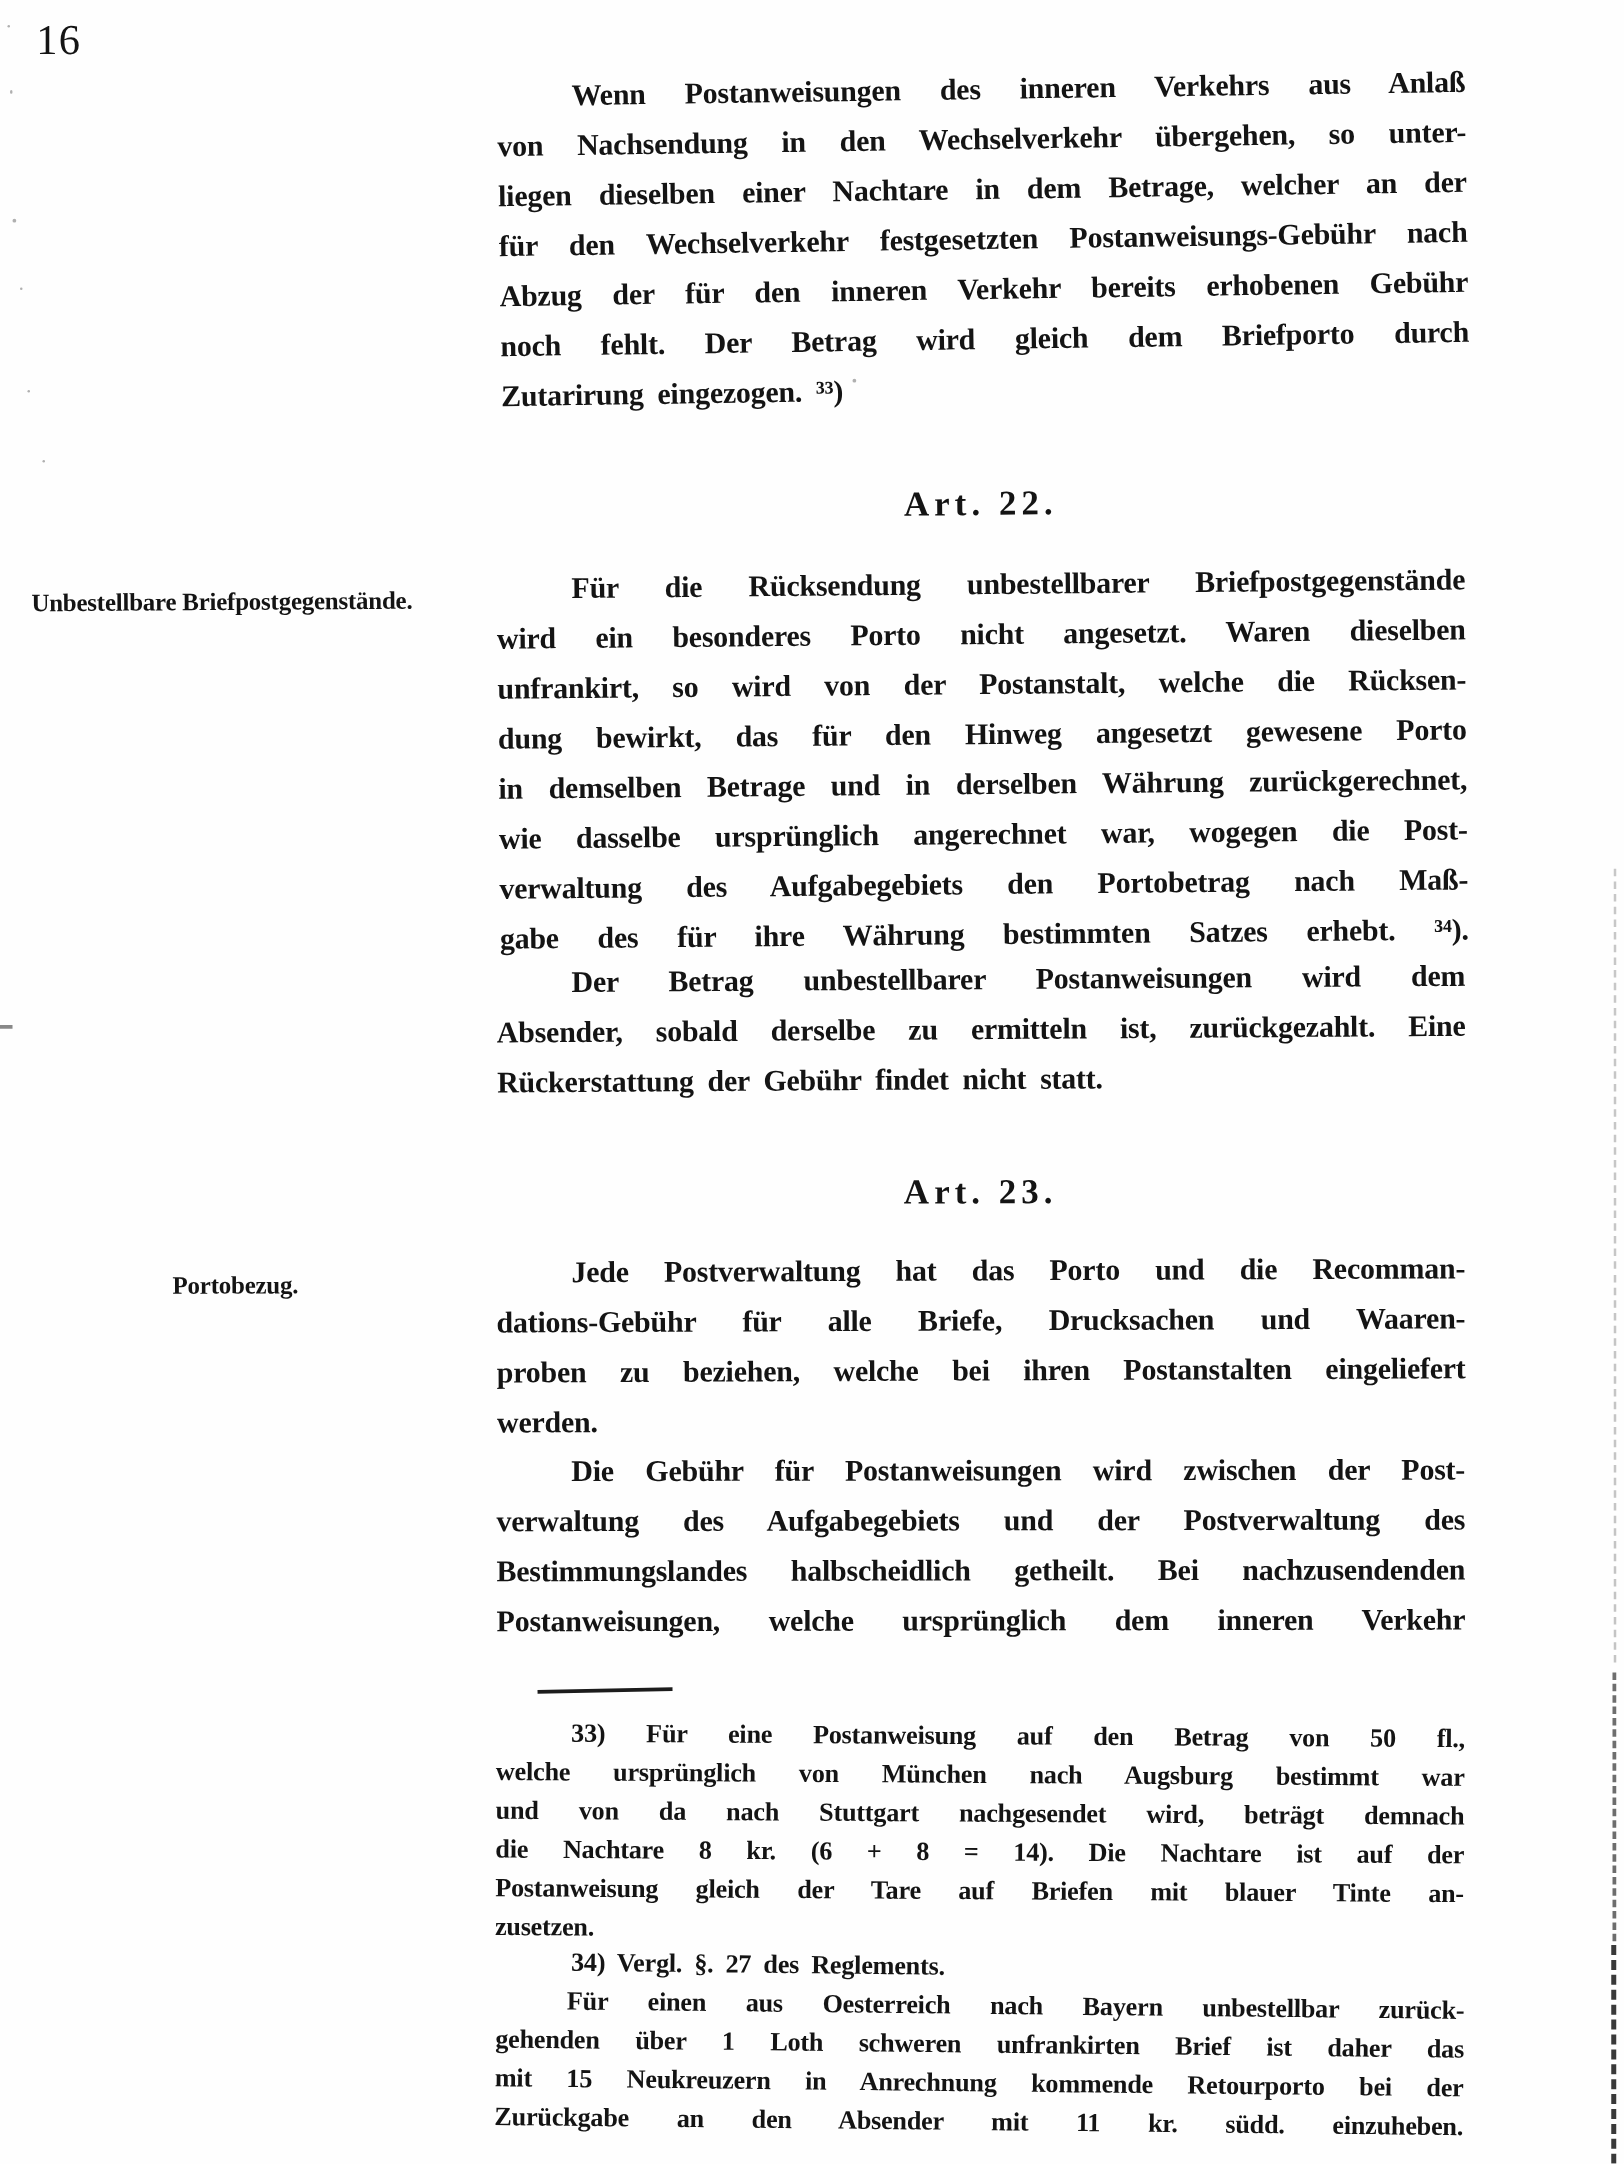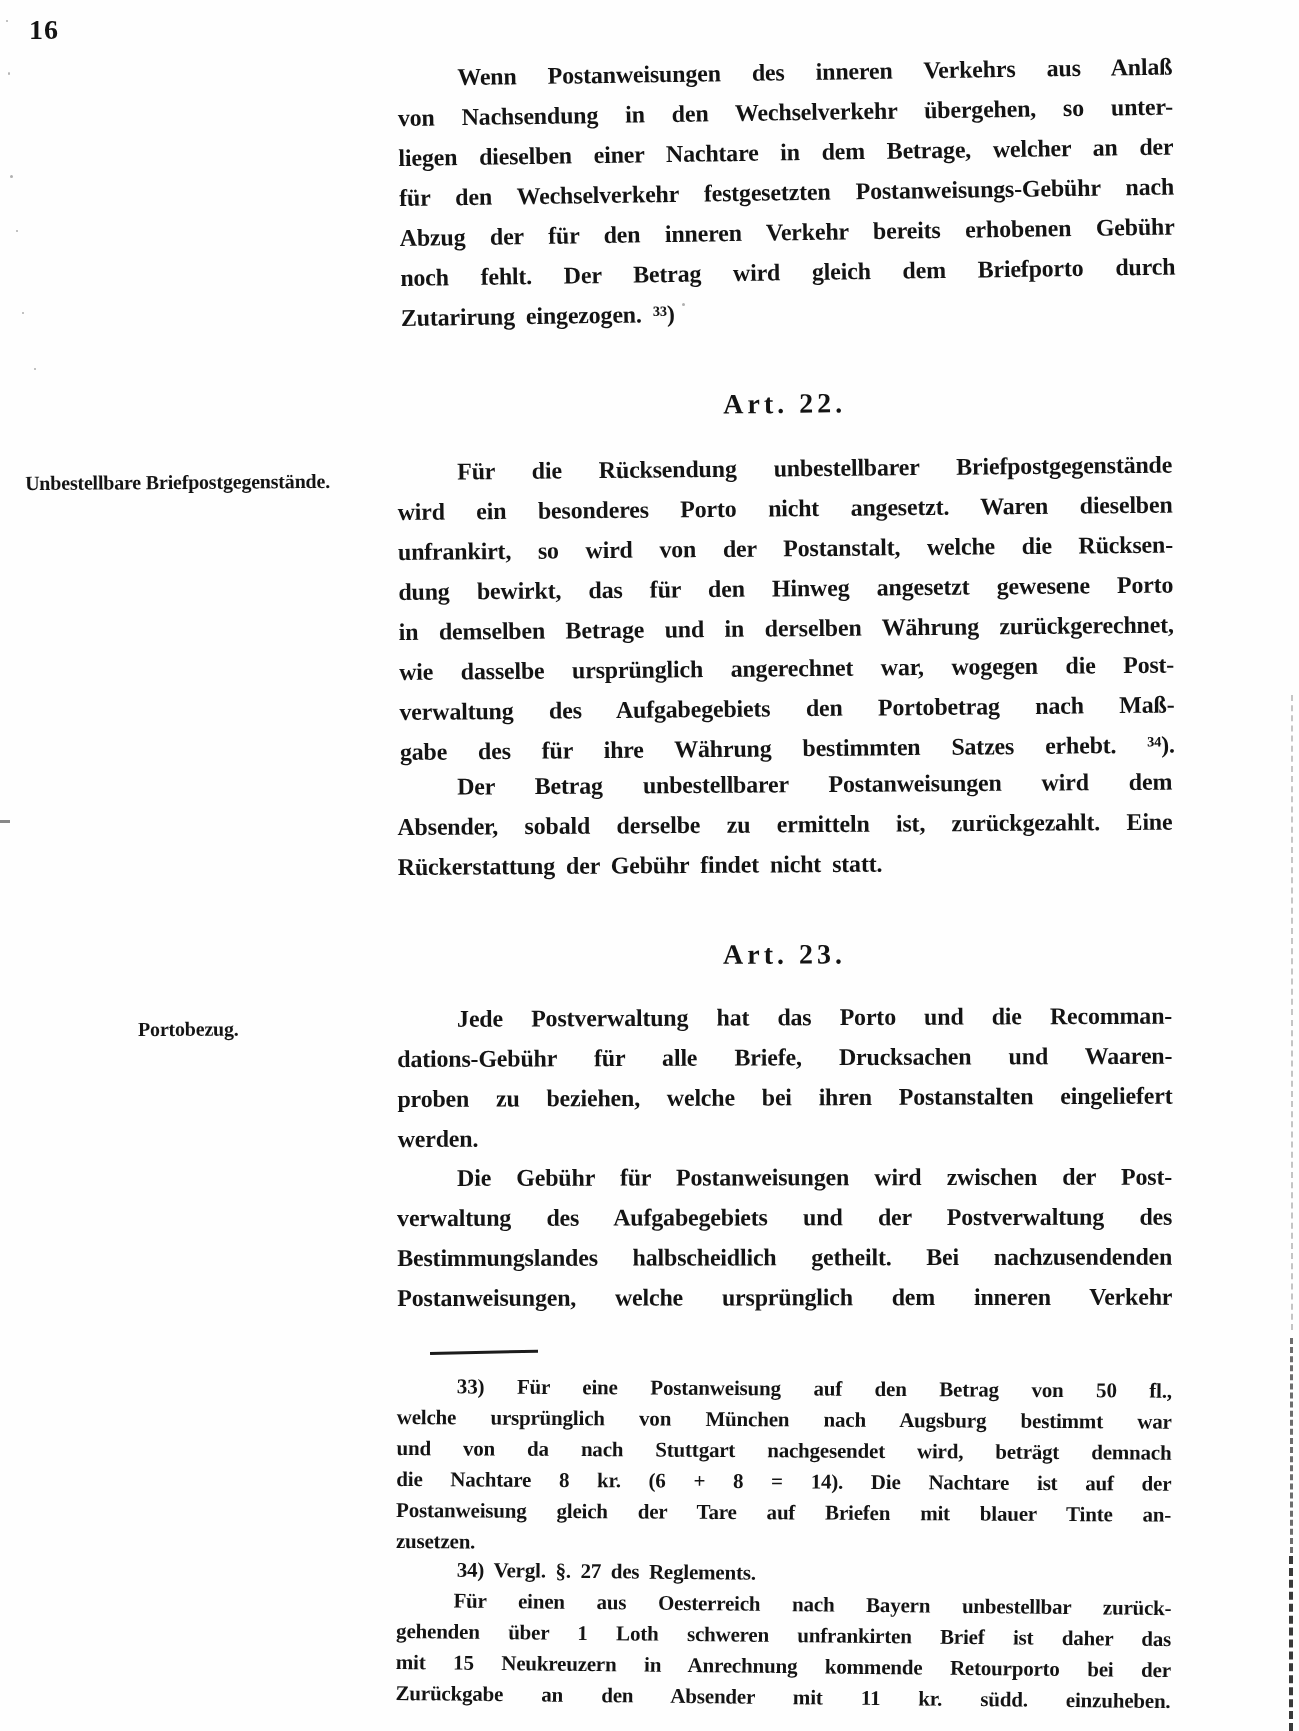--- a/index.html
+++ b/index.html
@@ -7,21 +7,21 @@
     position:relative;
     width:1299px; height:1731px;
     background:#fefefe;
     overflow:hidden;
     font-family:"Liberation Serif","DejaVu Serif",serif;
     color:#141414;
   }
   
   .page-num {
     position:absolute; left:29px; top:14px;
-    font-size:28px; font-weight:700; letter-spacing:1px;
+    font-size:34px; font-weight:400; letter-spacing:1px;
   }
   
   .block {
     position:absolute; left:397px; width:775px;
     font-size:24px; font-weight:700; line-height:40px;
     transform-origin:left top;
   }
   .line {
     text-align:justify;
     text-align-last:justify;

